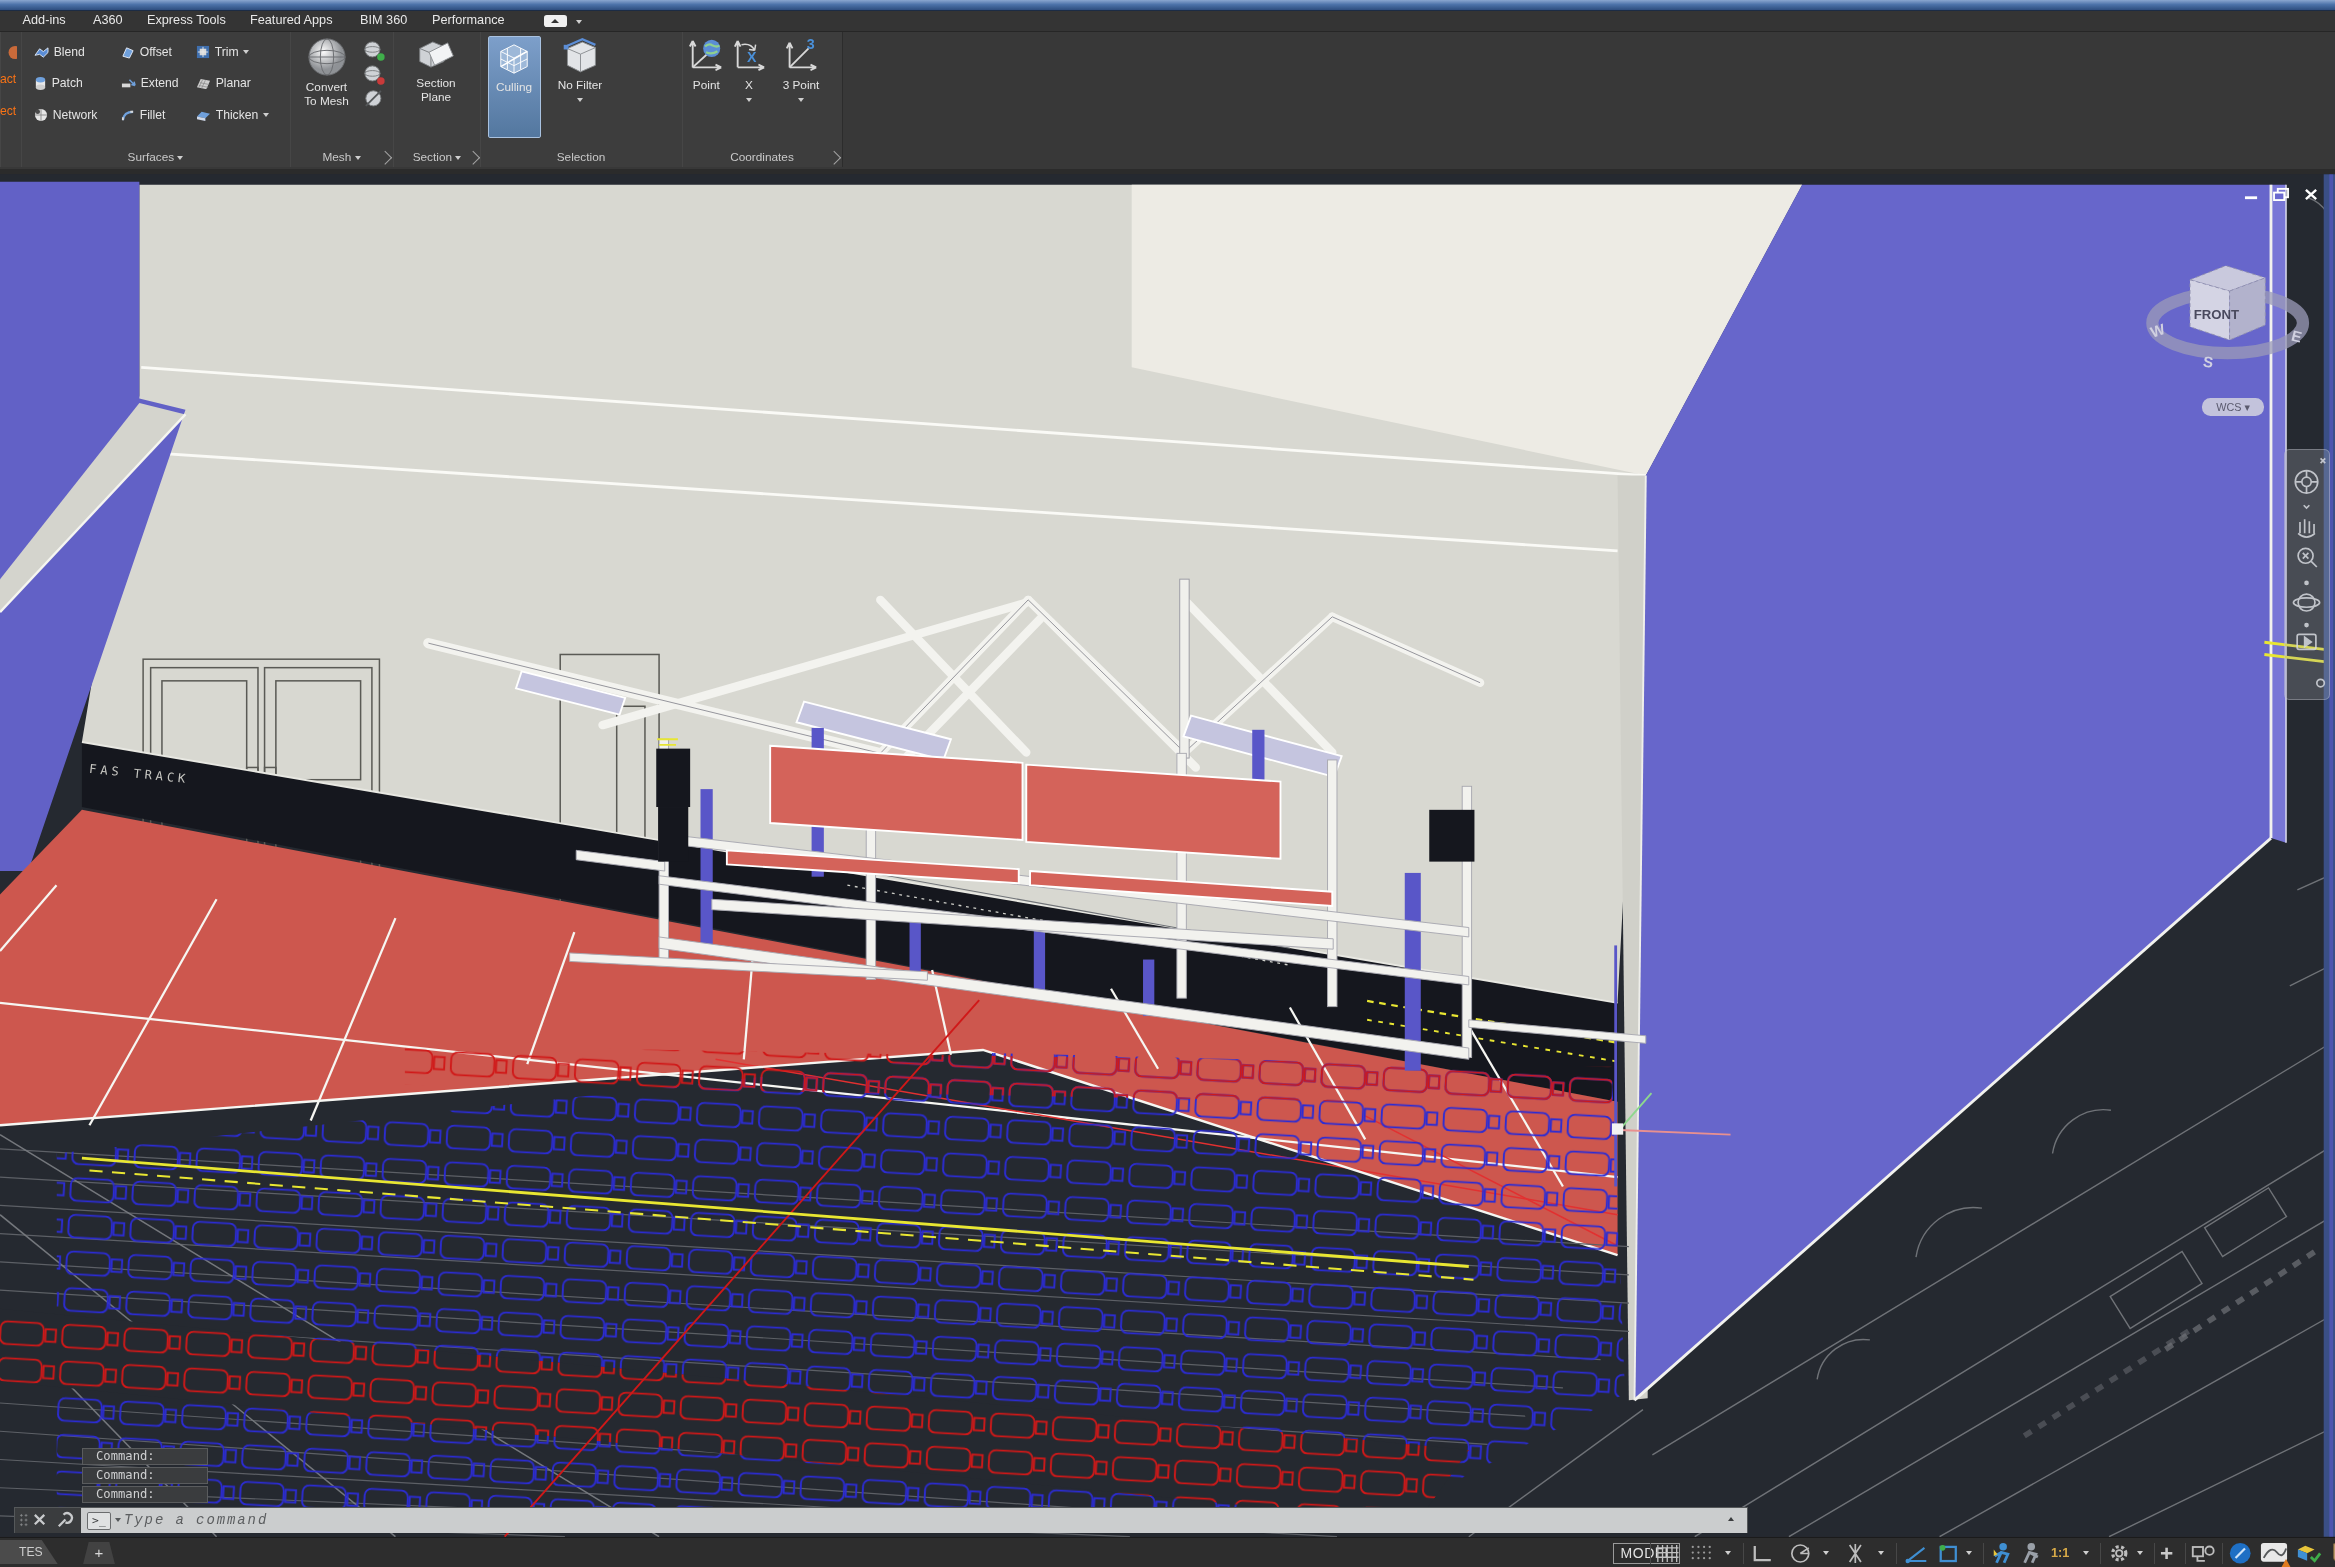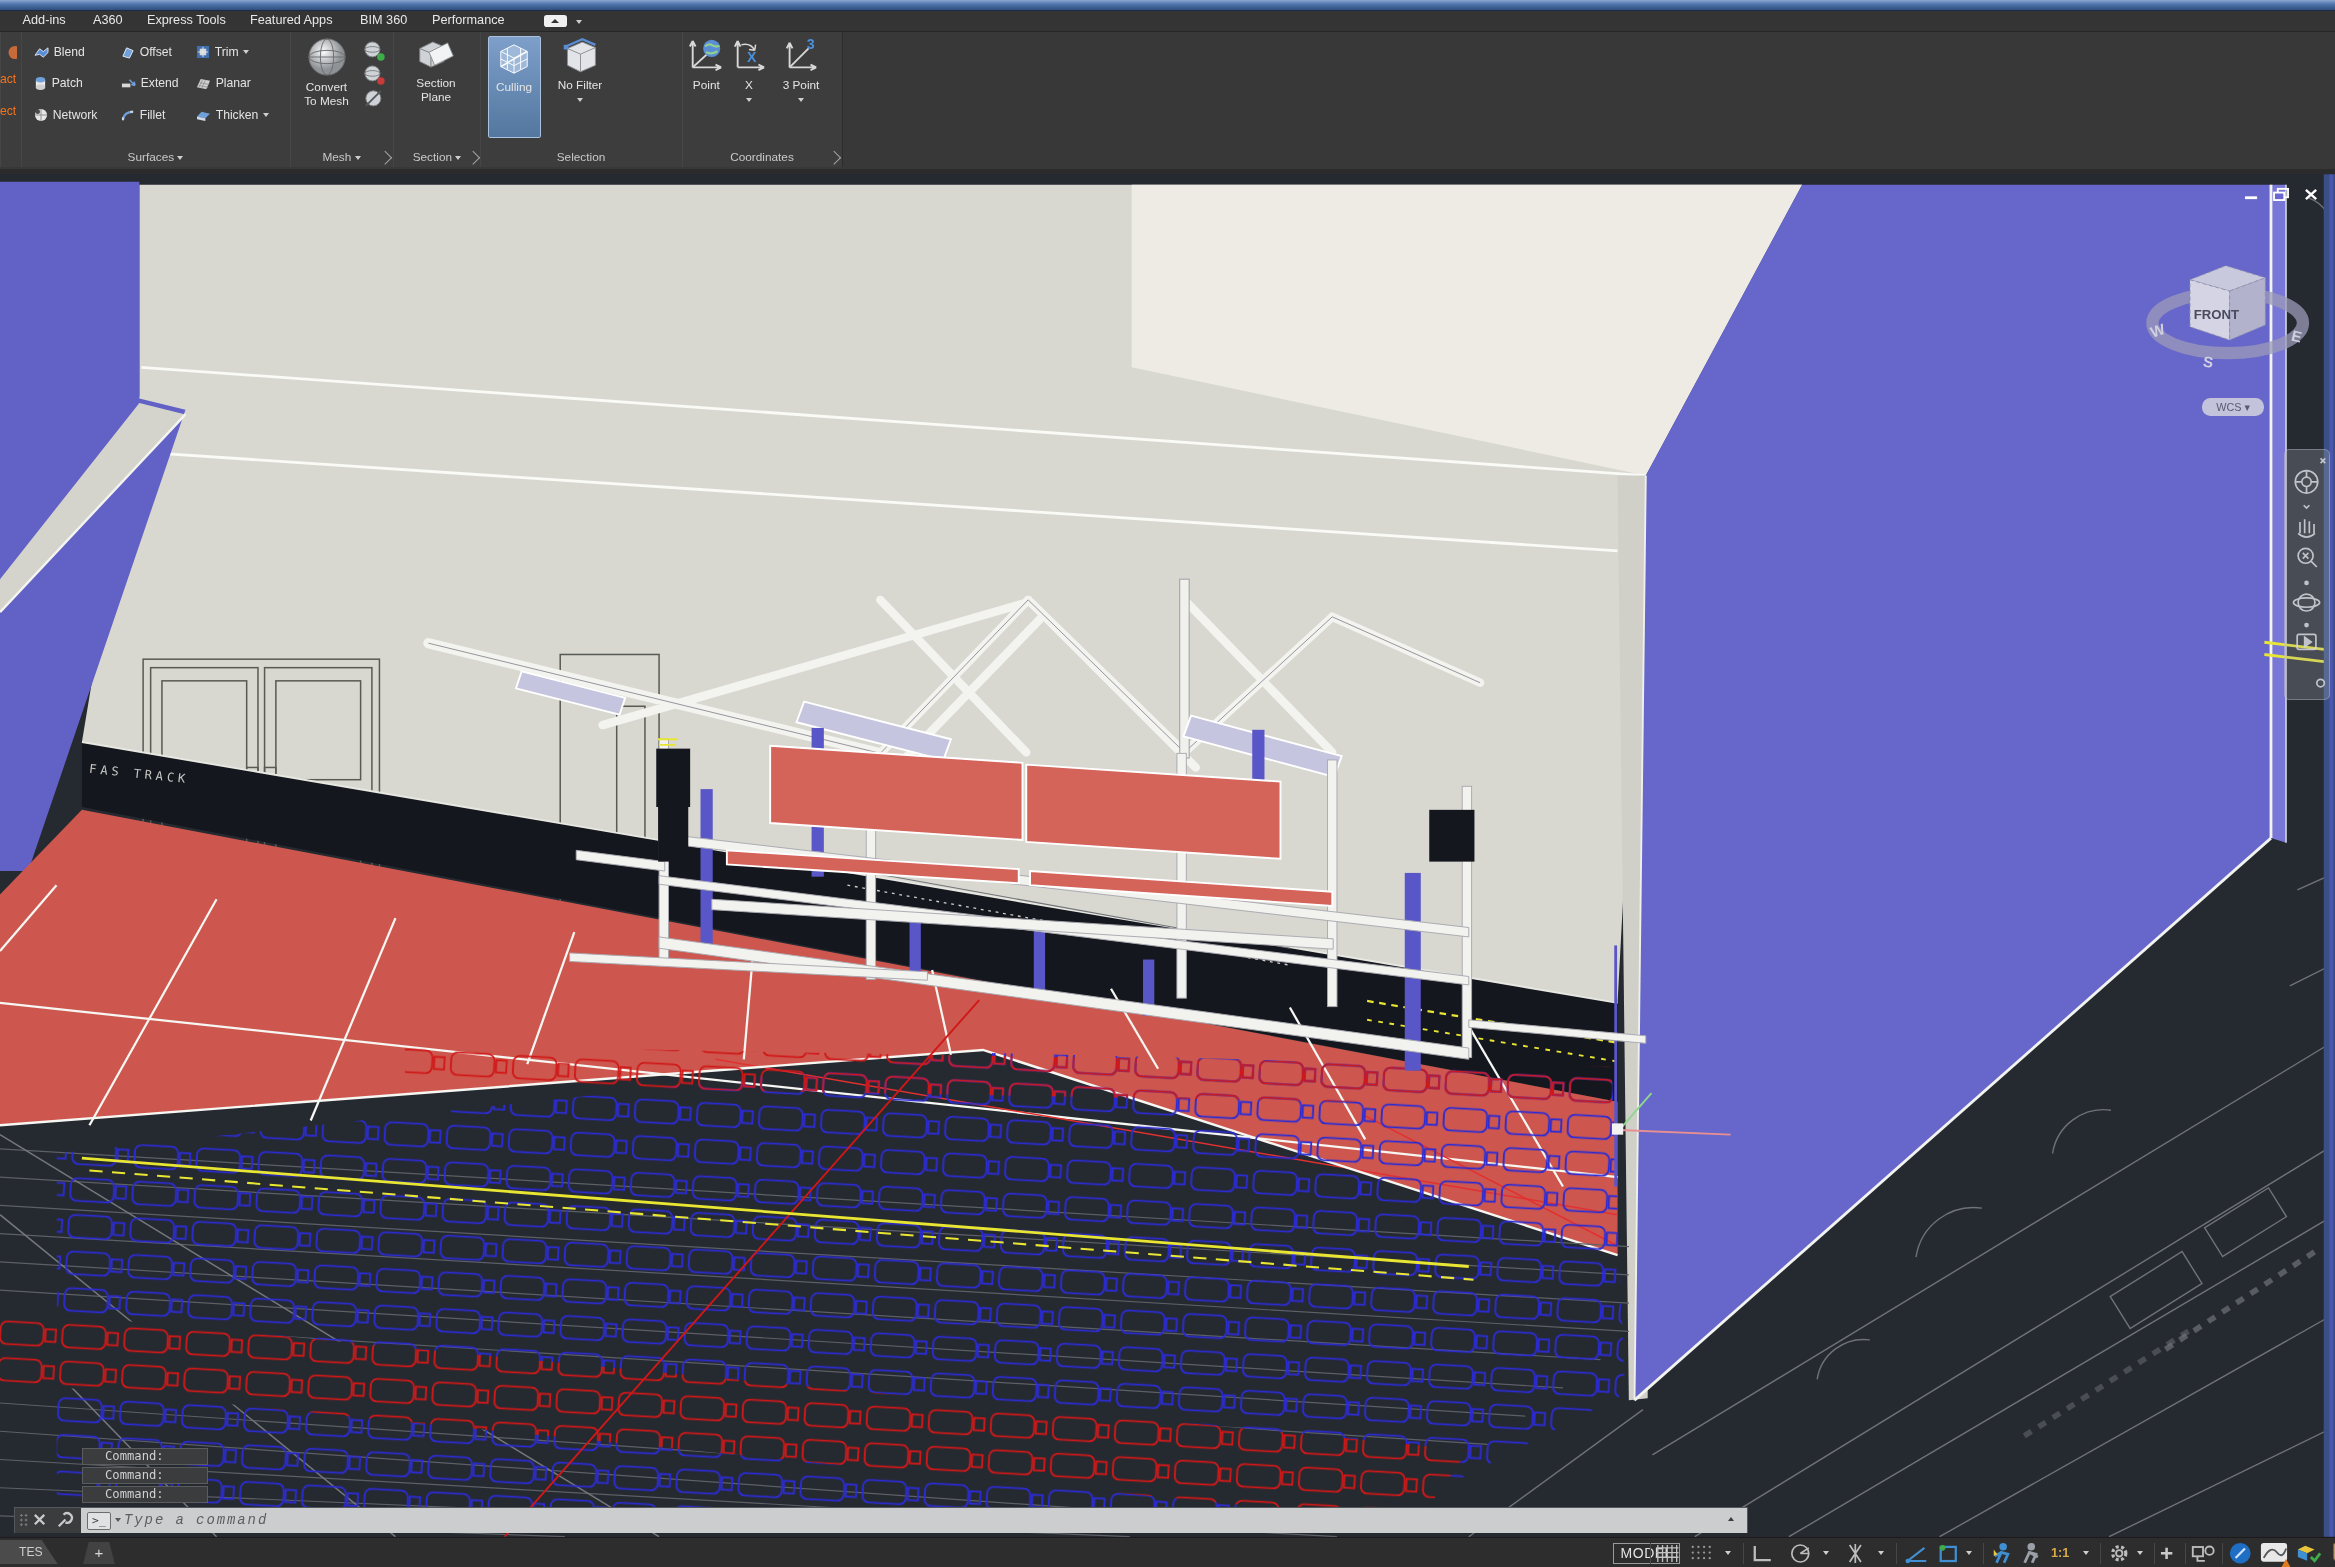--- a/index.html
+++ b/index.html
@@ -28,21 +28,21 @@
   .gapband{position:absolute;left:0;top:169px;width:100%;height:4.7px;background:#2b2b2b;}
   svg text{font-family:"Liberation Sans",sans-serif;}
   .winbtns{position:absolute;right:15px;top:13px;display:flex;gap:13px;}
   .winbtn{width:17px;height:14px;position:relative;}
   .ucs-chip{position:absolute;left:2202px;top:224px;width:62px;height:18px;border-radius:8.5px;
     background:rgba(208,208,222,.88);color:#5a5a6e;font-size:10.8px;line-height:18px;text-align:center;}
   .navbar{position:absolute;left:2284px;top:275px;width:44px;height:249px;border-radius:5.6px;
     background:rgba(165,170,180,.28);border:0.9px solid rgba(210,212,220,.35);}
   
   .cmd-hist{position:absolute;left:82px;width:126px;height:17px;background:#3a3c3e;border:0.9px solid #5a5c5e;
-    color:#cfd0d1;font-family:"DejaVu Sans Mono",monospace;font-size:12.2px;line-height:15px;padding-left:22px;box-sizing:border-box;}
+    color:#cfd0d1;font-family:"DejaVu Sans Mono",monospace;font-size:12.2px;line-height:15px;padding-left:13px;box-sizing:border-box;}
   .cmd-bar{position:absolute;left:14px;top:1507px;width:1734px;height:26px;background:#3c3e40;border:0.9px solid #55585a;box-sizing:border-box;}
   .cmd-left{position:absolute;left:0;top:0;width:66px;height:24.5px;background:#3a3c3e;}
   .cmd-field{position:absolute;left:66px;top:0;right:0;height:24.5px;background:#cbcdce;}
   .cmd-chip{position:absolute;left:5.6px;top:3.8px;width:22.6px;height:16px;border:0.9px solid #6a6c6e;border-radius:1.9px;
     color:#3a3c3e;font-family:"DejaVu Sans Mono",monospace;font-size:11.3px;line-height:15px;text-align:center;background:#dfe1e2;}
   .cmd-ph{position:absolute;left:43px;top:3.8px;font-style:italic;color:#5c5e60;font-size:14px;letter-spacing:1.9px;font-family:Liberation Mono, monospace;}
   .grip{position:absolute;left:3.8px;top:4.7px;width:9.4px;height:15px;
     background-image:radial-gradient(#8a8c8e 0.9px,transparent 1.1px);background-size:4.7px 4.7px;}
   
   .bottombar{position:absolute;left:0;top:1537px;width:100%;height:31px;background:#2d2d2d;border-top:0.9px solid #1b1b1b;}

